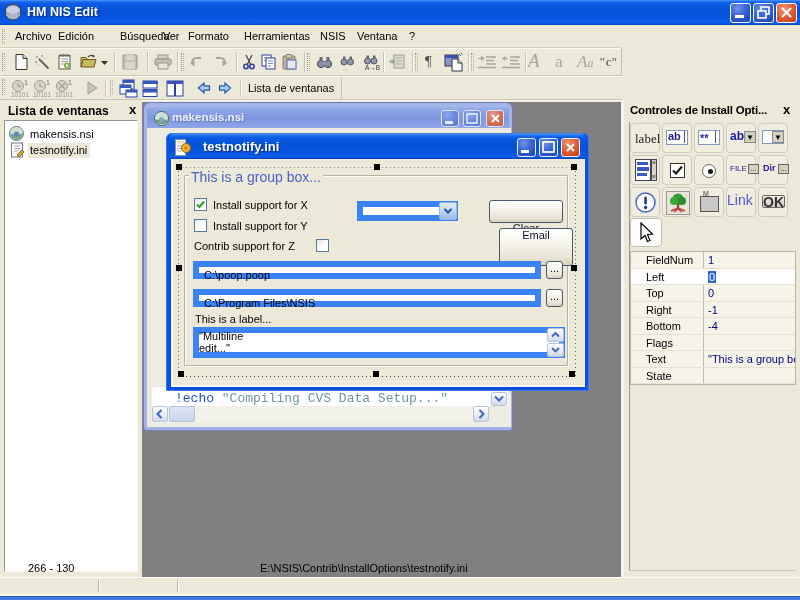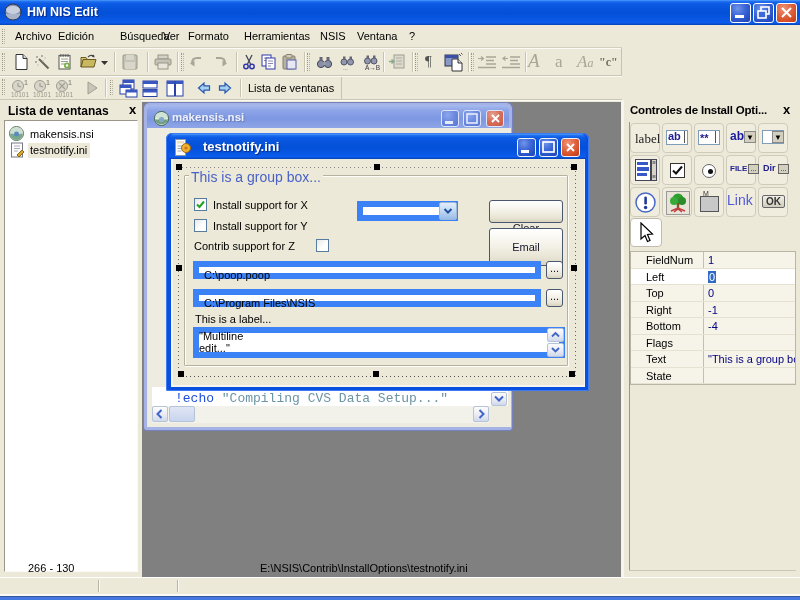--- a/index.html
+++ b/index.html
@@ -432,21 +432,21 @@
 <div class="ab lbl" style="left:194px;top:240px">Contrib support for Z</div>
 <div class="ab cb" style="left:316px;top:239px"></div>
 
 <div class="ab edit" style="left:357px;top:201px;width:101px;height:20px"></div>
 <div class="ab" style="left:439px;top:202px;width:18px;height:18px;border:1px solid #9cb8dc;border-radius:2px;background:linear-gradient(180deg,#e2edfb,#c0d8f4 50%,#98bce8)"></div>
 <svg class="ab" style="left:439px;top:202px" width="18" height="18">
     <path d="M5.5 7 L9 10.5 L12.5 7" fill="none" stroke="#2050a0" stroke-width="2"></path>
   </svg>
 
 <div class="ab xpbtn" style="left:489px;top:200px;width:74px;height:22px;padding-top:21px">Clear</div>
-<div class="ab xpbtn" style="left:489px;top:228px;width:74px;height:38px;padding-top:12px">Email</div>
+<div class="ab xpbtn" style="left:499px;top:228px;width:74px;height:38px;padding-top:0">Email</div>
 
 <div class="ab edit" style="left:193px;top:261px;width:348px;height:18px;padding:2px 0 0 5px">C:\poop.poop</div>
 <div class="ab xpbtn" style="left:546px;top:261px;width:17px;height:18px;padding-top:0;line-height:12px">...</div>
 <div class="ab edit" style="left:193px;top:289px;width:348px;height:18px;padding:2px 0 0 5px">C:\Program Files\NSIS</div>
 <div class="ab xpbtn" style="left:546px;top:289px;width:17px;height:18px;padding-top:0;line-height:12px">...</div>
 <div class="ab lbl" style="left:195px;top:313px">This is a label...</div>
 
 <div class="ab edit" style="left:193px;top:327px;width:372px;height:31px"></div>
 <div class="ab lbl" style="left:199px;top:330px">"Multiline<br>edit..."</div>
 <div class="ab scrbtn" style="left:547px;top:328px;width:17px;height:14px"></div>
@@ -511,21 +511,21 @@
 <div class="ab" style="left:670px;top:163px;width:15px;height:15px;background:#fff;border:1px solid #333"></div>
 <svg class="ab" style="left:670px;top:163px" width="15" height="15">
     <path d="M3 7.5 L6 10.5 L12 3.5" fill="none" stroke="#111" stroke-width="2"></path>
   </svg>
 
 <svg class="ab" style="left:701px;top:163px" width="16" height="16">
     <circle cx="8" cy="8" r="6.5" fill="#fff" stroke="#666"></circle>
     <circle cx="9.5" cy="8.5" r="2.5" fill="#111"></circle>
   </svg>
 
-<div class="ab" style="left:730px;top:164px;font-size:8px;font-weight:bold;color:#202090">FILE</div>
+<div class="ab" style="left:730px;top:164px;font-size:8px;font-weight:normal;color:#202090">FILE</div>
 <div class="ab" style="left:748px;top:164px;width:11px;height:10px;background:#d4d0c0;border:1px solid #666;font-size:7px;line-height:8px;text-align:center">...</div>
 
 <div class="ab" style="left:763px;top:163px;font-size:9px;font-weight:bold;color:#202090">Dir</div>
 <div class="ab" style="left:778px;top:164px;width:11px;height:10px;background:#d4d0c0;border:1px solid #666;font-size:7px;line-height:8px;text-align:center">...</div>
 
 <svg class="ab" style="left:635px;top:192px" width="21" height="21">
     <circle cx="10.5" cy="10.5" r="9.5" fill="#fff" stroke="#4868c8" stroke-width="1.5"></circle>
     <rect x="9.3" y="4.5" width="2.6" height="8" rx="1.3" fill="#203898"></rect>
     <circle cx="10.6" cy="15.5" r="1.7" fill="#203898"></circle>
   </svg>
@@ -537,21 +537,21 @@
     <circle cx="16" cy="10" r="4" fill="#2a8c2a"></circle>
     <rect x="10.8" y="12" width="2.4" height="6" fill="#7a5a28"></rect>
     <path d="M5 20 L12 17 L19 20 M8 21 L12 18 L16 21" stroke="#c04040" stroke-width="1.5" fill="none"></path>
   </svg>
 
 <div class="ab" style="left:700px;top:196px;width:19px;height:16px;background:#c8c8c8;border:1px solid #555"></div>
 <div class="ab" style="left:703px;top:190px;font-size:7px;color:#333">M</div>
 
 <div class="ab" style="left:727px;top:192px;font-size:14px;color:#5058d8">Link</div>
 
-<div class="ab" style="left:762px;top:195px;width:23px;height:13px;background:linear-gradient(180deg,#f2f0e8,#d0ccbc);border:1px solid #666;border-radius:2px;font-size:10px;font-weight:bold;color:#333;text-align:center;line-height:12px">OK</div>
+<div class="ab" style="left:762px;top:195px;width:23px;height:13px;background:linear-gradient(180deg,#f2f0e8,#d0ccbc);border:1px solid #666;border-radius:2px;font-size:14px;font-weight:bold;color:#333;text-align:center;line-height:12px">OK</div>
 
 <svg class="ab" style="left:638px;top:222px" width="18" height="22">
     <path d="M3 1 L3 17 L7 13.5 L9.5 19.5 L12 18.5 L9.5 12.5 L14.5 12 Z" fill="#fff" stroke="#000" stroke-width="1.2"></path>
   </svg>
 
 <div id="propgrid" class="ab"></div>
 <div class="ab" style="left:703px;top:252px;width:1px;height:132px;background:#c4c0b0"></div>
 <div class="ab prow" style="left:631px;top:252px">
     <span class="pname">FieldNum</span>
     <span class="pval">1</span>

